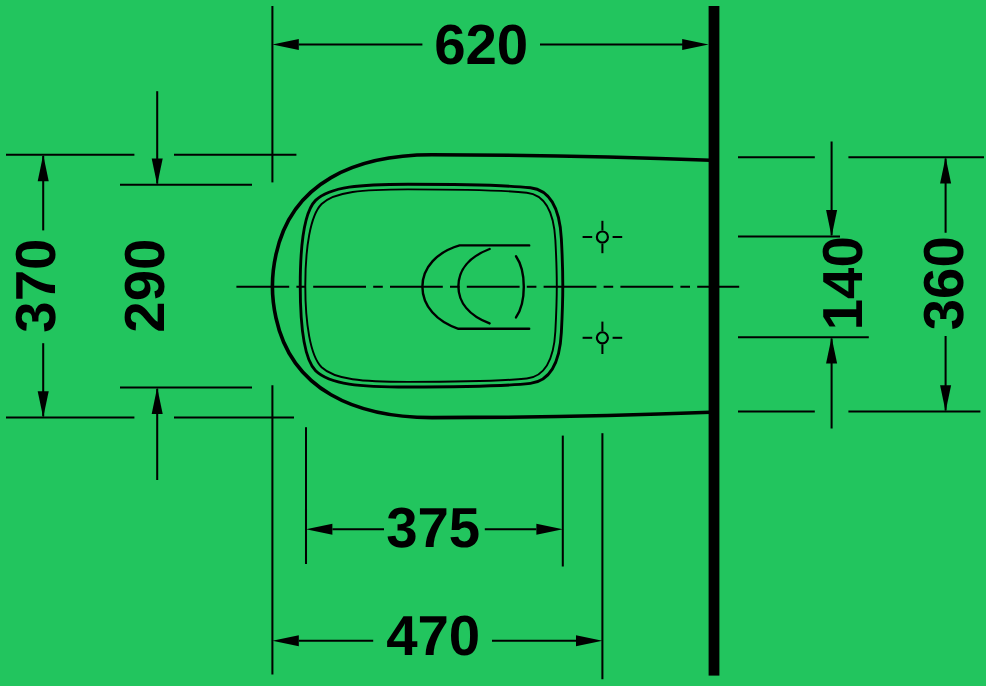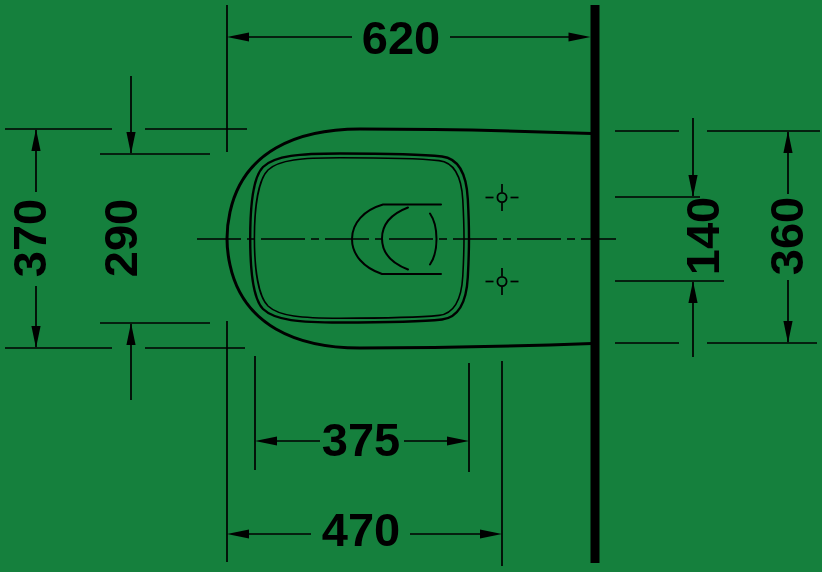--- a/index.html
+++ b/index.html
@@ -1,16 +1,16 @@
 <!DOCTYPE html>
 <html><head>
 <meta charset="utf-8">
 <style>
   html,body{margin:0;padding:0;background:#ffffff;}
-  .stage{position:relative;width:822px;height:572px;background:#15803d;overflow:hidden;}
+  .stage{position:relative;width:822px;height:572px;background:#22c55e;overflow:hidden;}
   svg{display:block;}
   .dim-text{
     font-family:"Liberation Sans", sans-serif;
     font-weight:700;
     font-size:47px;
     fill:#000000;
   }
   .thin{stroke:#000000;stroke-width:1.7;fill:none;}
   .outline{stroke:#000000;stroke-width:3;fill:none;stroke-linecap:round;}
   .rim-outer{stroke:#000000;stroke-width:2.4;fill:none;}

